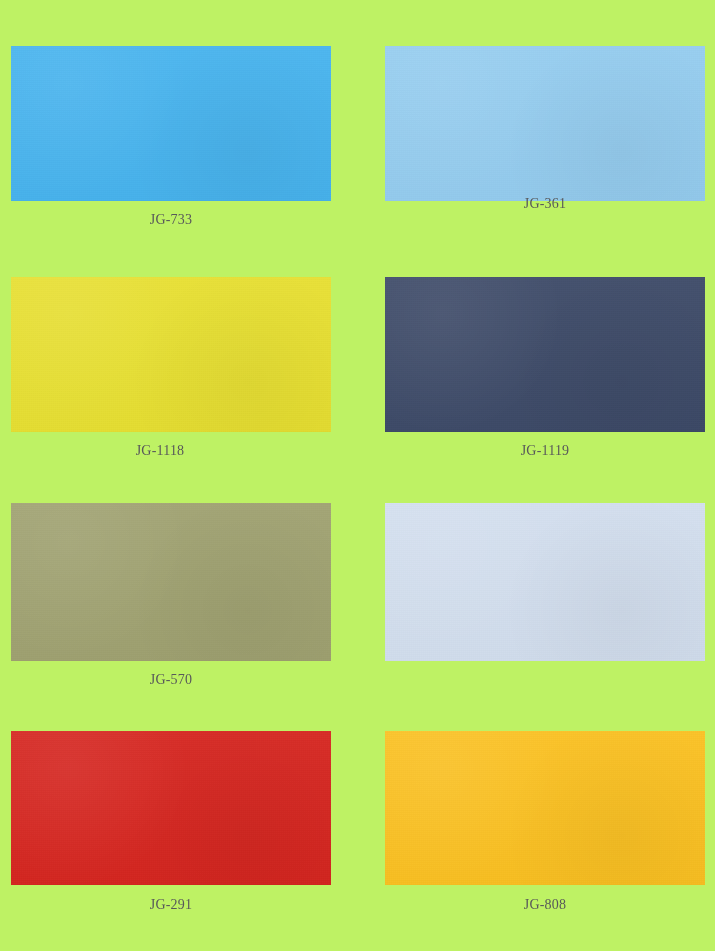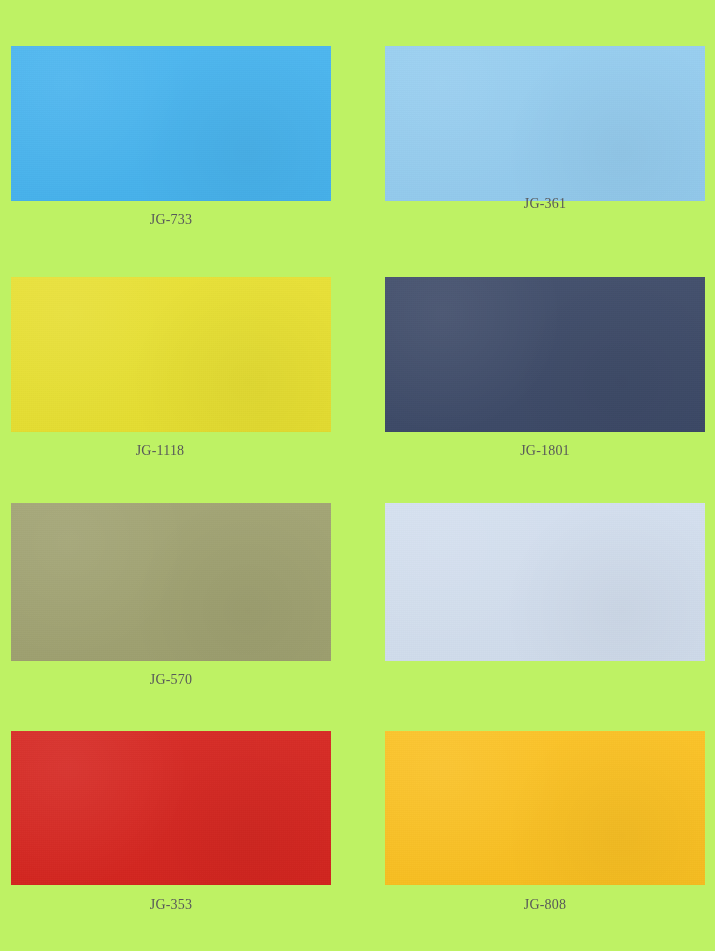--- a/index.html
+++ b/index.html
@@ -90,37 +90,37 @@
       <div class="swatch-chip" style="background-color: rgb(232, 224, 49);">
         <div class="swatch-grain"></div>
       </div>
     </div>
     <div class="swatch-label" style="left: 0; top: 443px; width: 320px; color: rgb(88, 88, 90);">JG-1118</div>
     <div class="swatch-cell" style="left: 385px; top: 277px; width: 320px; height: 155px;">
       <div class="swatch-chip" style="background-color: rgb(61, 74, 104);">
         <div class="swatch-grain"></div>
       </div>
     </div>
-    <div class="swatch-label" style="left: 385px; top: 443px; width: 320px; color: rgb(88, 88, 90);">JG-1801</div>
+    <div class="swatch-label" style="left: 385px; top: 443px; width: 320px; color: rgb(88, 88, 90);">JG-1119</div>
     <div class="swatch-cell" style="left: 11px; top: 503px; width: 320px; height: 158px;">
       <div class="swatch-chip" style="background-color: rgb(160, 162, 113);">
         <div class="swatch-grain"></div>
       </div>
     </div>
     <div class="swatch-label" style="left: 11px; top: 672px; width: 320px; color: rgb(88, 88, 90);">JG-570</div>
     <div class="swatch-cell" style="left: 385px; top: 503px; width: 320px; height: 158px;">
       <div class="swatch-chip" style="background-color: rgb(211, 223, 239);">
         <div class="swatch-grain"></div>
       </div>
     </div>
     <div class="swatch-cell" style="left: 11px; top: 731px; width: 320px; height: 154px;">
       <div class="swatch-chip" style="background-color: rgb(214, 37, 31);">
         <div class="swatch-grain"></div>
       </div>
     </div>
-    <div class="swatch-label" style="left: 11px; top: 897px; width: 320px; color: rgb(88, 88, 90);">JG-353</div>
+    <div class="swatch-label" style="left: 11px; top: 897px; width: 320px; color: rgb(88, 88, 90);">JG-291</div>
     <div class="swatch-cell" style="left: 385px; top: 731px; width: 320px; height: 154px;">
       <div class="swatch-chip" style="background-color: rgb(251, 193, 33);">
         <div class="swatch-grain"></div>
       </div>
     </div>
     <div class="swatch-label" style="left: 385px; top: 897px; width: 320px; color: rgb(88, 88, 90);">JG-808</div>
   </div>
 
 </body></html>

